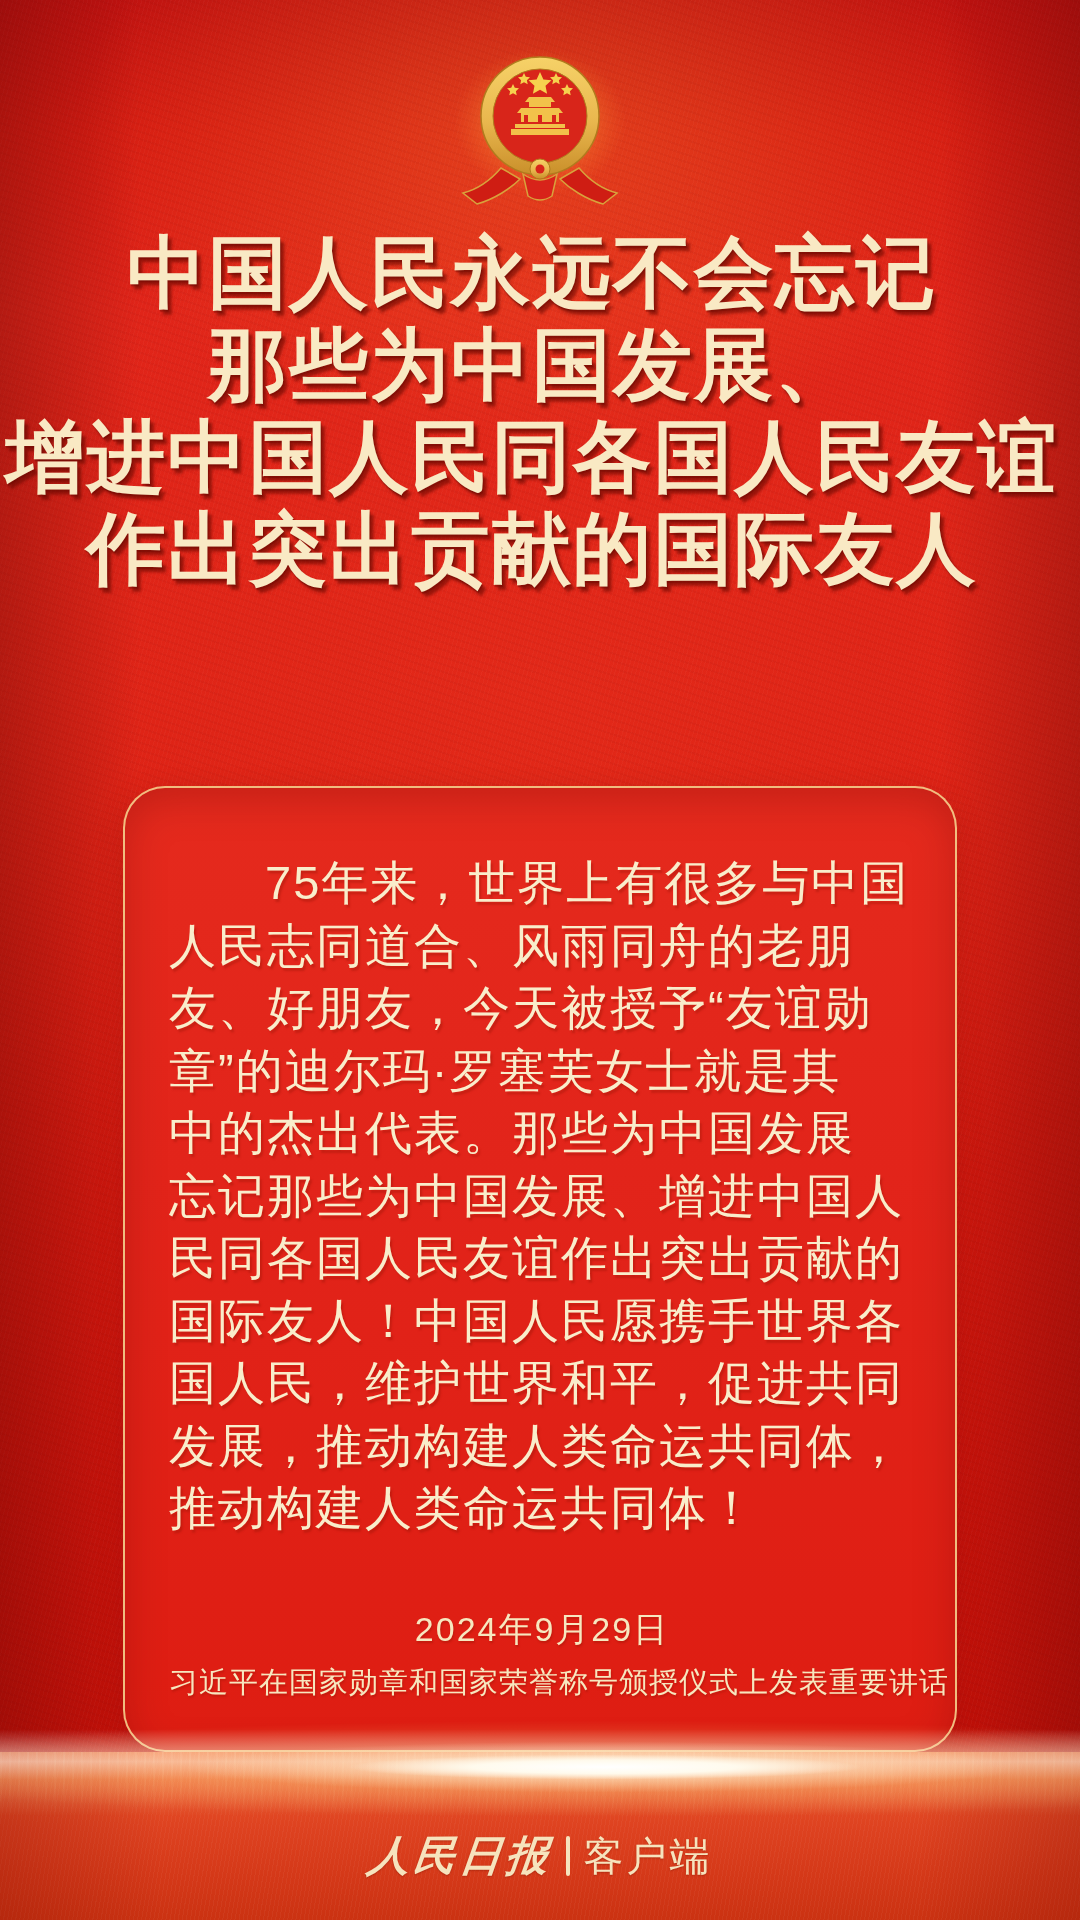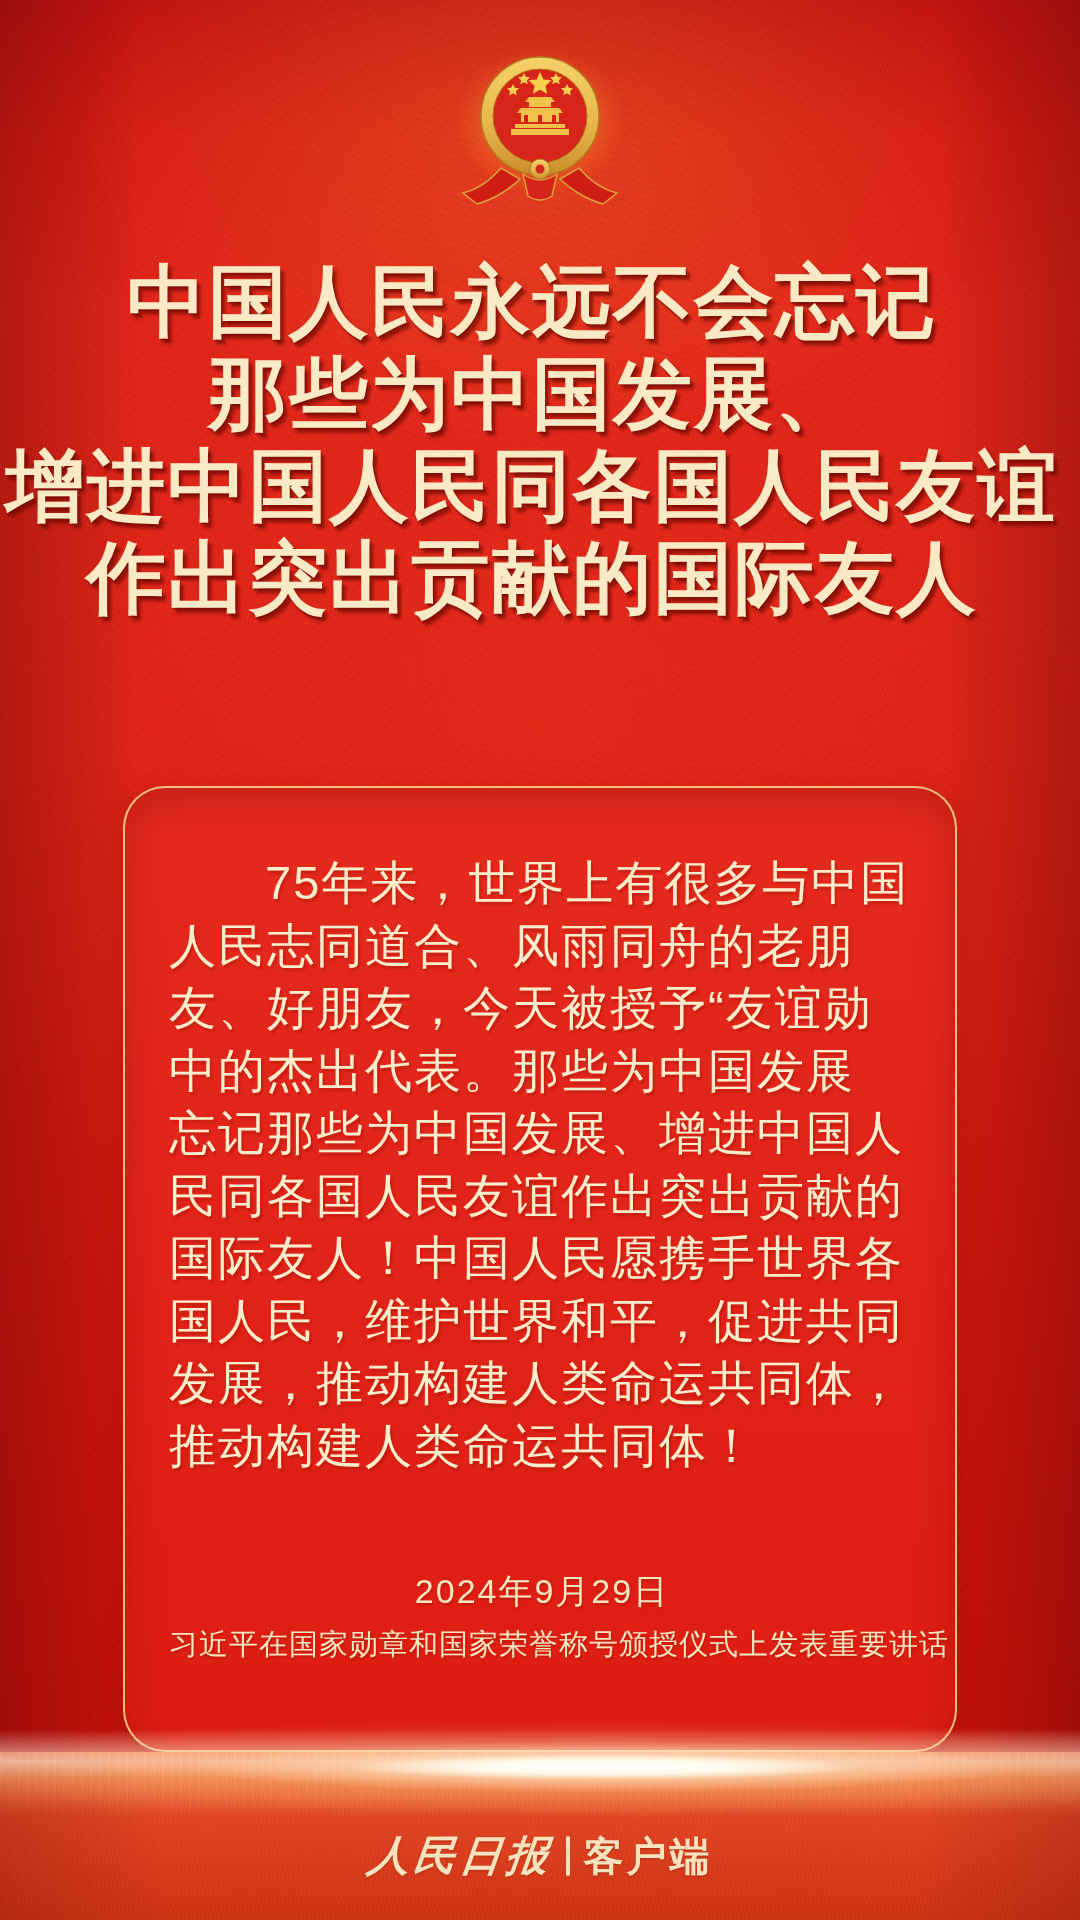--- a/index.html
+++ b/index.html
@@ -27,41 +27,40 @@
   
   .title-block{
     position:absolute;left:0;right:16px;top:228px;z-index:2;
     text-align:center;
     font-family:"Liberation Serif","DejaVu Serif",serif;
     font-weight:bold;
     font-size:79px;line-height:92px;letter-spacing:2px;
     color:#f9e9c4;
     text-shadow:4px 5px 3px rgba(104,8,0,0.60), 1px 2px 1px rgba(104,8,0,0.45);
     white-space:nowrap;
-    margin-top:29px;
   }
   
   .quote-card{
     position:absolute;left:123px;top:786px;width:834px;height:966px;z-index:2;
     box-sizing:border-box;
     border:2px solid rgba(242,206,140,0.9);
     border-radius:42px;
     background:linear-gradient(180deg,#e52a1d 0%,#e2241a 40%,#de1d12 100%);
     box-shadow:0 10px 40px rgba(90,0,0,0.25) inset, 0 6px 26px rgba(90,0,0,0.18);
     padding:64px 40px 8px 44px;
   }
   .quote-text{
     color:#f9edcb;
     font-size:47px;line-height:62.5px;letter-spacing:2px;
     text-shadow:2px 3px 2px rgba(150,20,5,0.35);
     white-space:nowrap;
   }
   .quote-line.indent{ text-indent:96px; }
   .quote-date{
-    margin-top:92px;text-align:center;
+    margin-top:67px;text-align:center;
     color:#f7e7bf;font-size:34px;letter-spacing:2px;
     text-shadow:1px 2px 2px rgba(150,20,5,0.4);
   }
   .quote-attribution{
     margin-top:10px;text-align:center;
     color:#f7e7bf;font-size:29px;letter-spacing:1px;
     text-shadow:1px 2px 2px rgba(150,20,5,0.4);
     white-space:nowrap;
   }
   
@@ -97,21 +96,21 @@
   }
   .logo-script{
     font-family:"Liberation Serif","DejaVu Serif",serif;
     font-style:italic;font-weight:bold;
     font-size:42px;letter-spacing:4px;
     transform:skewX(-6deg);
     text-shadow:0 1px 2px rgba(120,20,0,0.4);
   }
   .logo-divider{width:4px;height:40px;background:#f6e3bd;border-radius:2px;}
   .logo-client{
-    font-weight:bold;font-size:40px;letter-spacing:3px;
+    font-weight:normal;font-size:40px;letter-spacing:3px;
     text-shadow:0 1px 2px rgba(120,20,0,0.4);
   }
 </style>
 </head>
 <body>
 
 <div class="poster">
 
   <svg class="emblem" width="230" height="196" viewBox="0 0 230 196">
     <defs>
@@ -162,20 +161,21 @@
     <div class="title-line">那些为中国发展、</div>
     <div class="title-line">增进中国人民同各国人民友谊</div>
     <div class="title-line">作出突出贡献的国际友人</div>
   </div>
 
   <div class="quote-card">
     <div class="quote-text">
       <div class="quote-line indent">75年来，世界上有很多与中国</div>
       <div class="quote-line">人民志同道合、风雨同舟的老朋</div>
       <div class="quote-line">友、好朋友，今天被授予“友谊勋</div>
+      <div class="quote-line">章”的迪尔玛·罗塞芙女士就是其</div>
       <div class="quote-line">中的杰出代表。那些为中国发展</div>
       <div class="quote-line">忘记那些为中国发展、增进中国人</div>
       <div class="quote-line">民同各国人民友谊作出突出贡献的</div>
       <div class="quote-line">国际友人！中国人民愿携手世界各</div>
       <div class="quote-line">国人民，维护世界和平，促进共同</div>
       <div class="quote-line">发展，推动构建人类命运共同体，</div>
       <div class="quote-line">推动构建人类命运共同体！</div>
     </div>
     <div class="quote-date">2024年9月29日</div>
     <div class="quote-attribution">习近平在国家勋章和国家荣誉称号颁授仪式上发表重要讲话</div>

